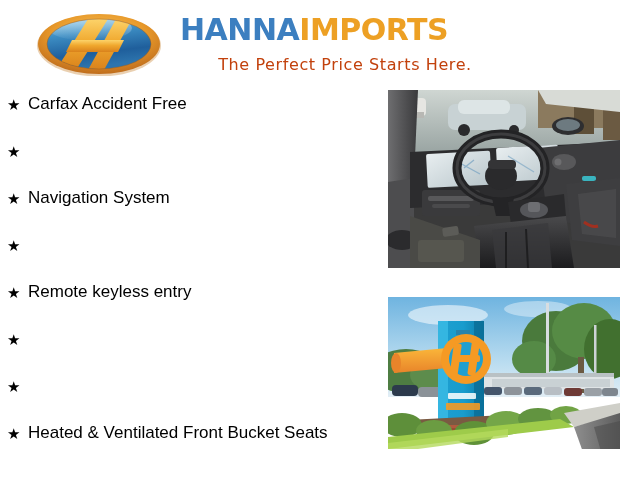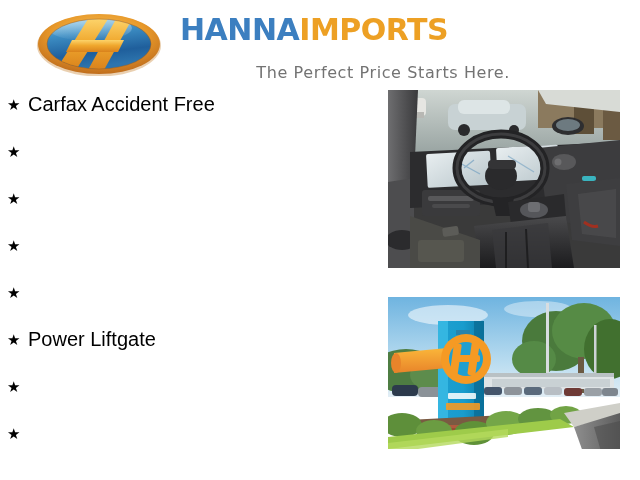--- a/index.html
+++ b/index.html
@@ -42,27 +42,27 @@
     font-family: "DejaVu Sans", sans-serif;
     font-size: 30px;
     font-weight: 700;
     letter-spacing: -0.5px;
     line-height: 32px;
     white-space: nowrap;
   }
   #wordmark-hanna { color: #3c7fc0; }
   #wordmark-imports { color: #eda024; }
   #tagline {
-    margin-top: 17px;
+    margin-top: 9px;
     font-family: "DejaVu Sans", sans-serif;
     font-size: 16px;
     font-weight: 400;
-    color: #737373;
+    color: #c2410c;
     letter-spacing: 0.6px;
-    text-align: right;
+    text-align: center;
     width: 330px;
     white-space: nowrap;
   }
 
   
   #features {
     position: absolute;
     left: 0;
     top: 90px;
     width: 380px;
@@ -80,21 +80,21 @@
     position: absolute;
     left: 7px;
     top: 5px;
     font-size: 15px;
     line-height: 20px;
     color: #000000;
   }
   .feature-text {
     display: block;
     font-family: "Liberation Sans", sans-serif;
-    font-size: 20px;
+    font-size: 17px;
     line-height: 22px;
     color: #000000;
     padding-top: 3px;
     max-width: 300px;
   }
 
   
   .photo {
     position: absolute;
     overflow: hidden;
@@ -171,36 +171,38 @@
 <ul id="features">
   <li class="feature-row">
     <span class="bullet-star">★</span>
     <span class="feature-text">Carfax Accident Free</span>
   </li>
   <li class="feature-row">
     <span class="bullet-star">★</span>
   </li>
   <li class="feature-row">
     <span class="bullet-star">★</span>
-  </li>
-  <li class="feature-row">
-    <span class="bullet-star">★</span>
-  </li>
-  <li class="feature-row">
-    <span class="bullet-star">★</span>
-  </li>
-  <li class="feature-row">
-    <span class="bullet-star">★</span>
-    <span class="feature-text">Power Liftgate</span>
+    <span class="feature-text">Navigation System</span>
+  </li>
+  <li class="feature-row">
+    <span class="bullet-star">★</span>
+  </li>
+  <li class="feature-row">
+    <span class="bullet-star">★</span>
+    <span class="feature-text">Remote keyless entry</span>
+  </li>
+  <li class="feature-row">
+    <span class="bullet-star">★</span>
   </li>
   <li class="feature-row">
     <span class="bullet-star">★</span>
   </li>
   <li class="feature-row tall">
     <span class="bullet-star">★</span>
+    <span class="feature-text">Heated &amp; Ventilated Front Bucket Seats</span>
   </li>
 </ul>
 
 <div class="photo" id="photo-interior">
   <svg viewBox="0 0 232 178" xmlns="http://www.w3.org/2000/svg" preserveAspectRatio="none">
     <defs>
       <linearGradient id="winGrad" x1="0%" y1="0%" x2="0%" y2="100%">
         <stop offset="0%" stop-color="#cfd6d2"></stop>
         <stop offset="100%" stop-color="#9aa5a3"></stop>
       </linearGradient>

